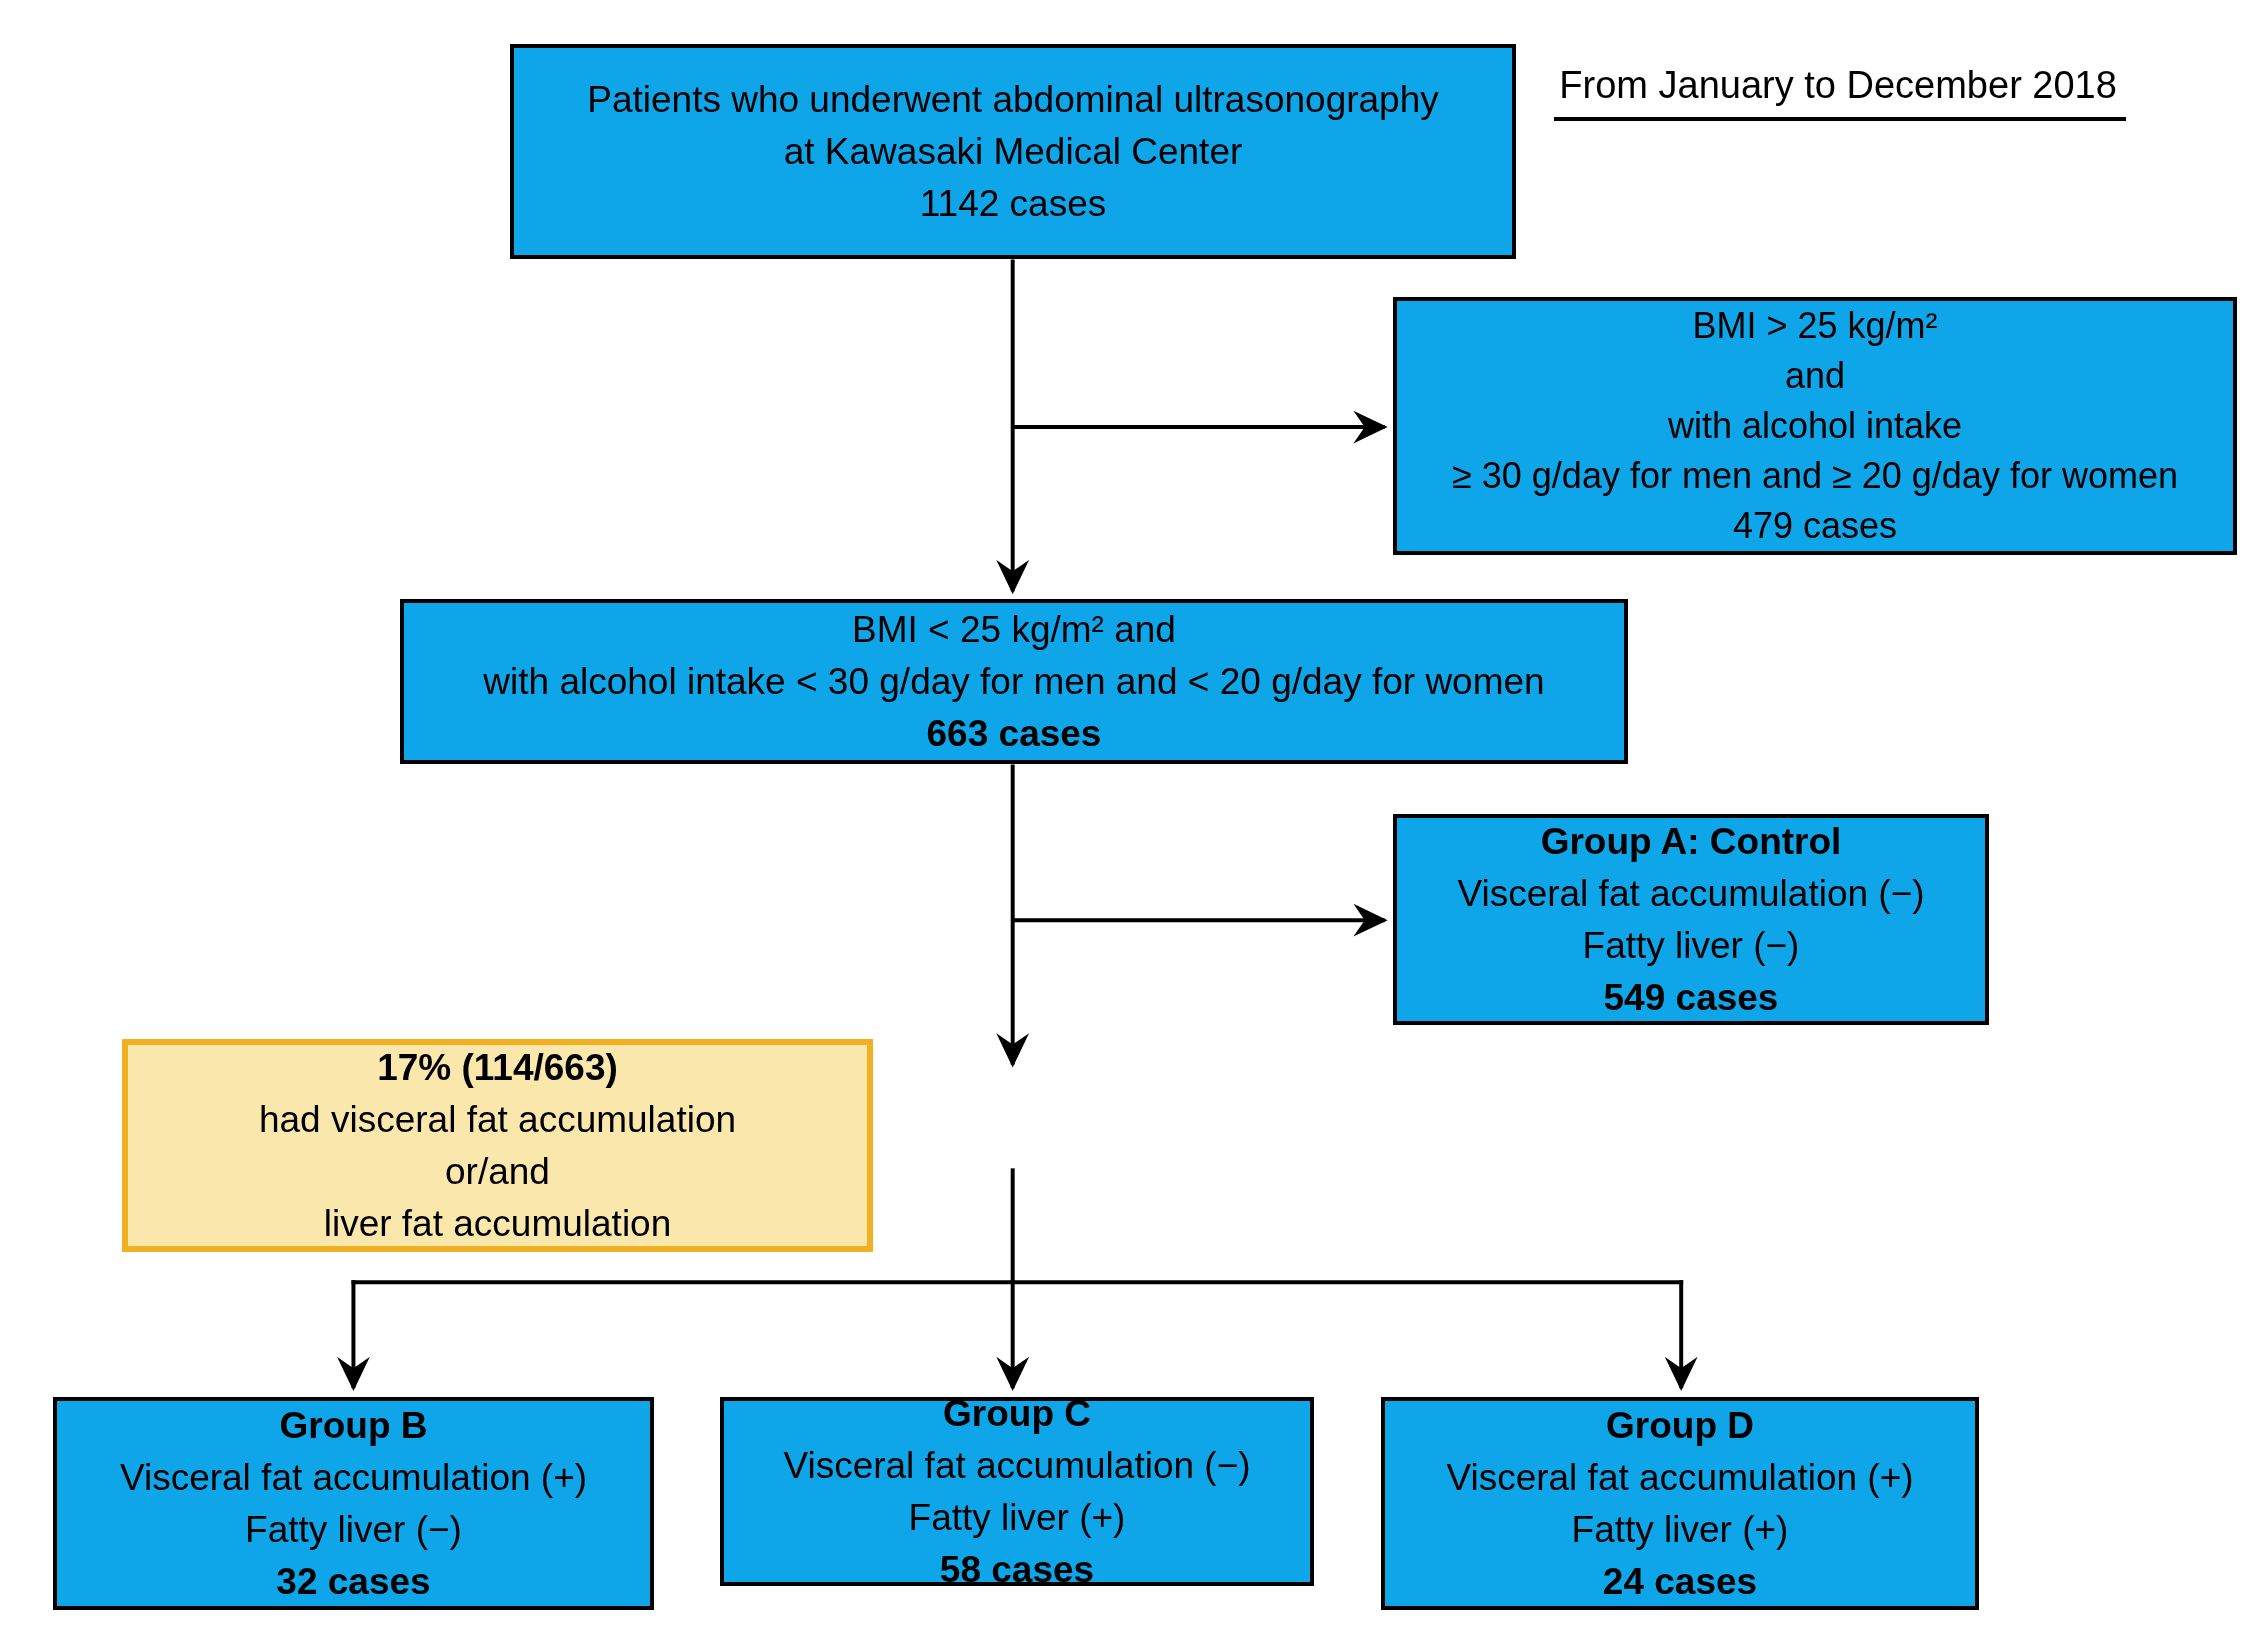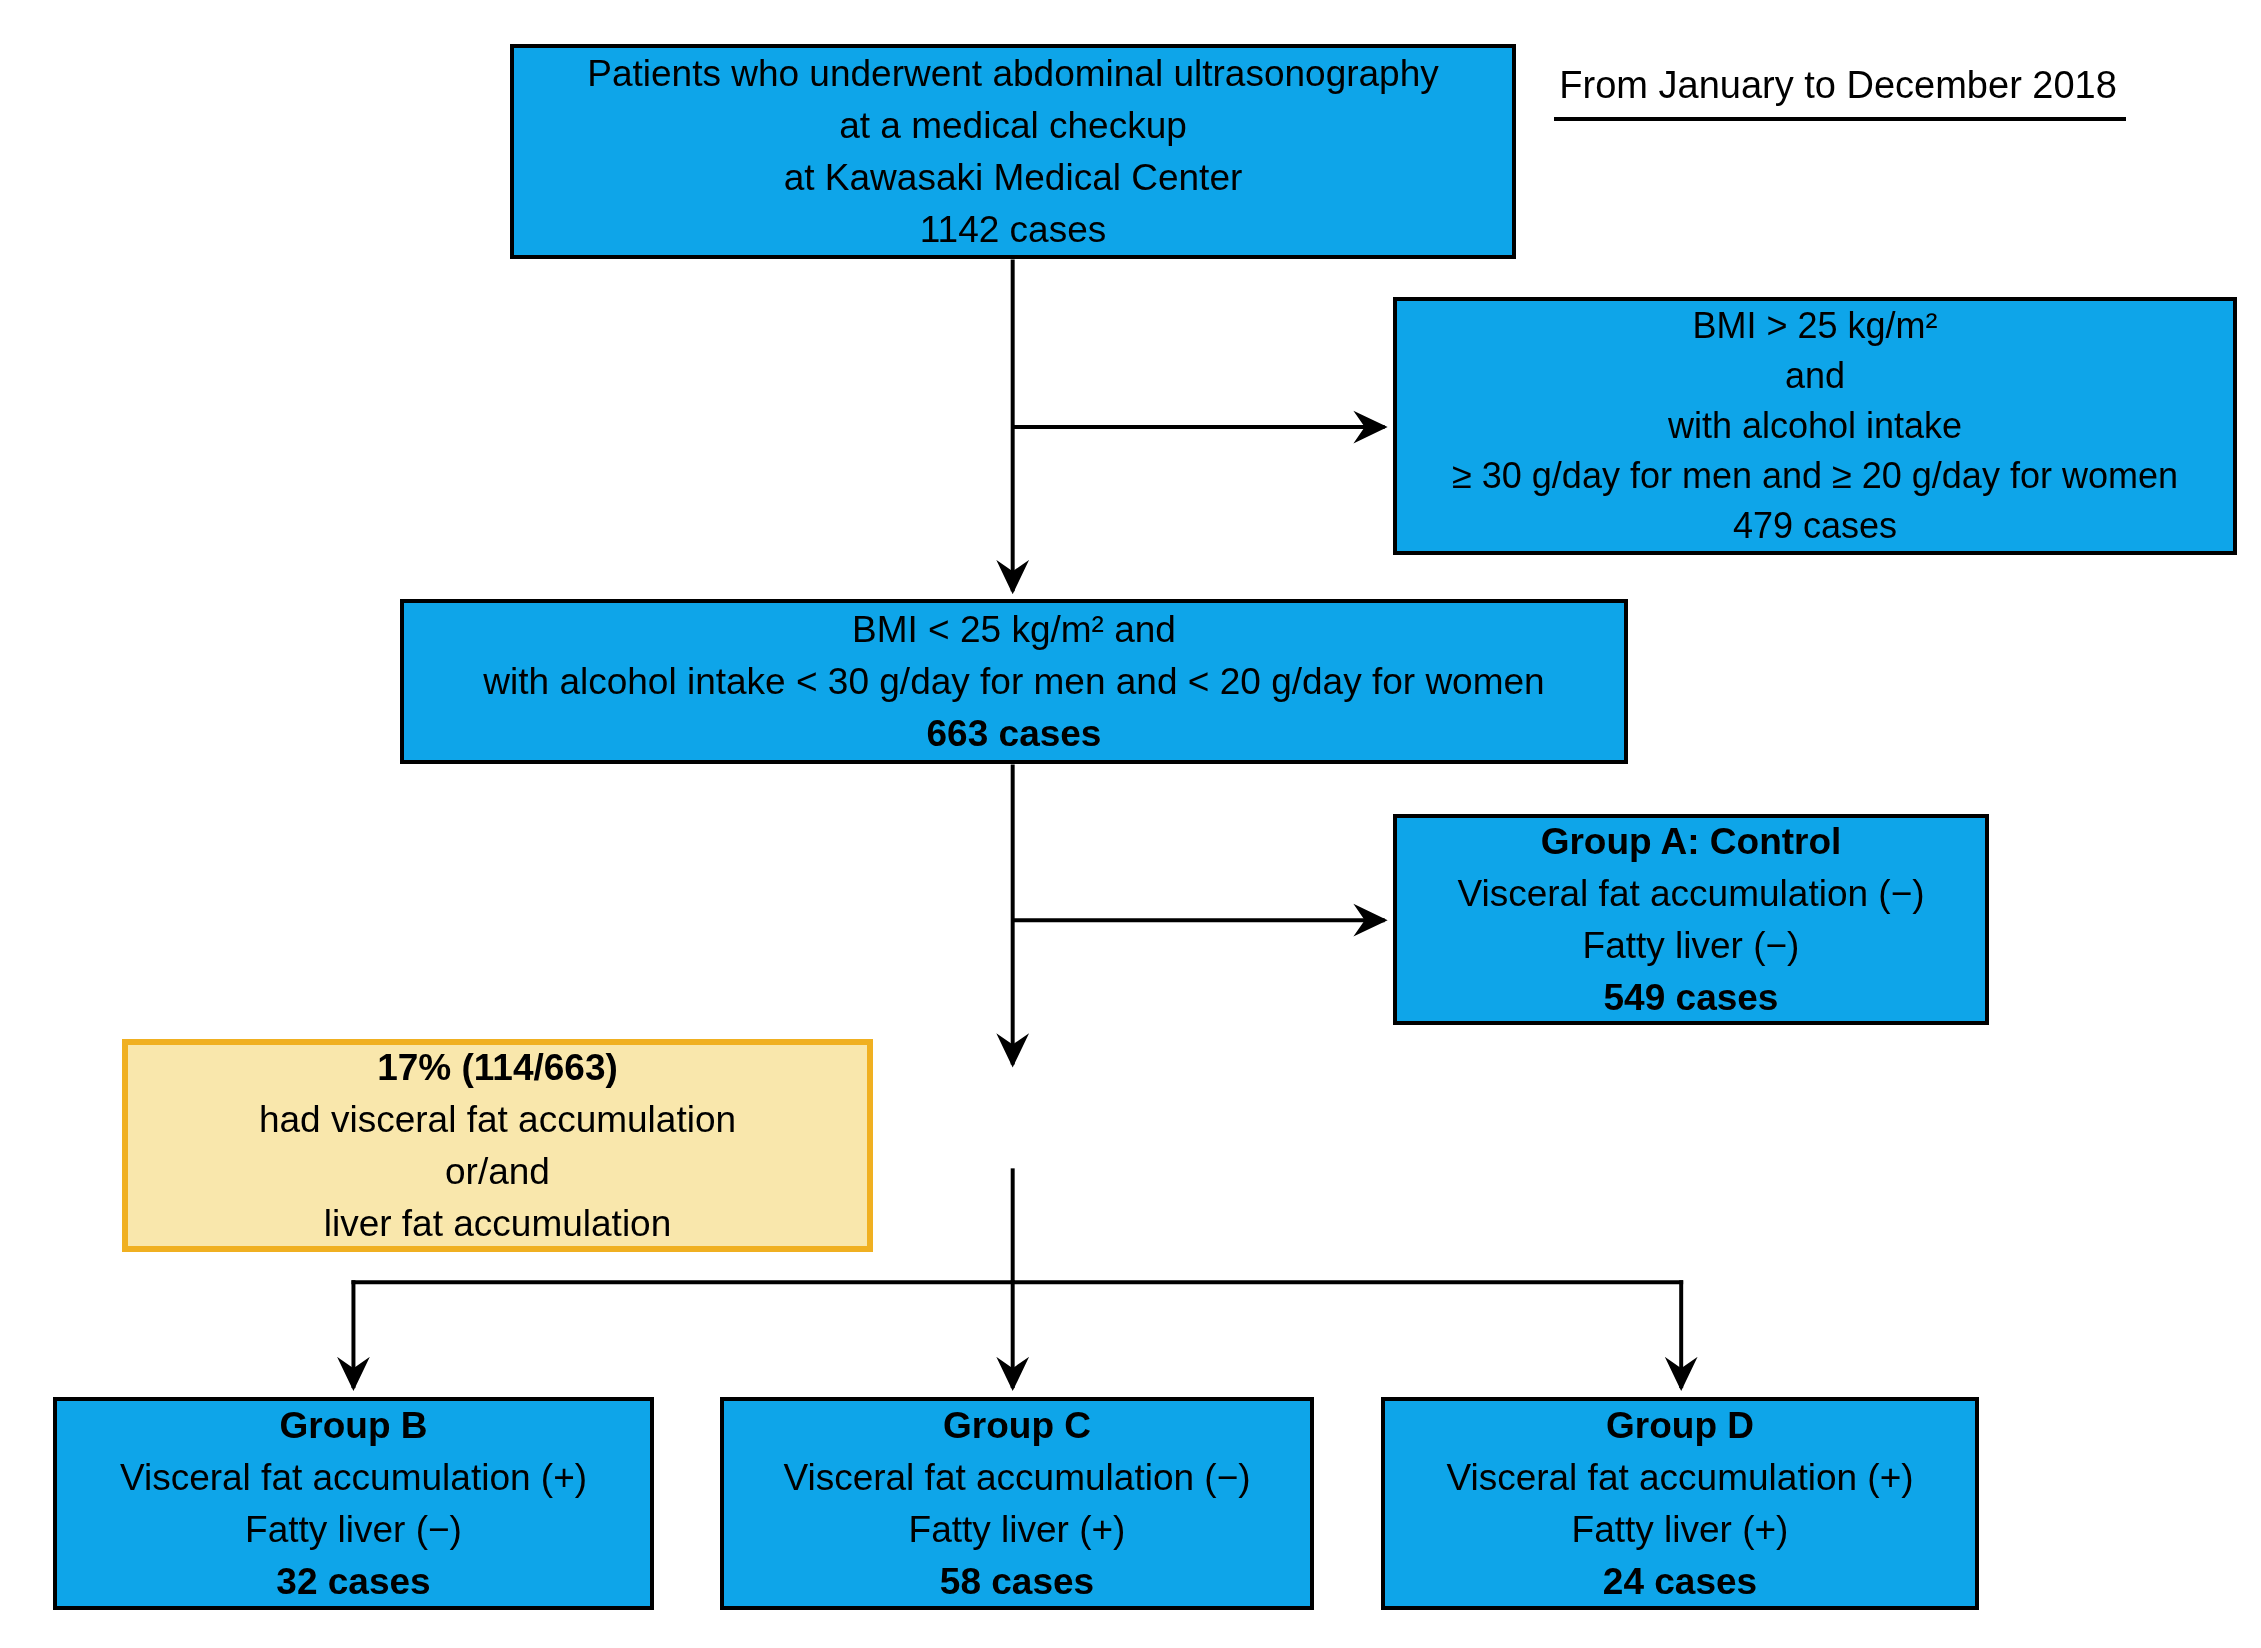--- a/index.html
+++ b/index.html
@@ -70,21 +70,20 @@
     <line x1="531" y1="1937" x2="2543" y2="1937" stroke="#000" stroke-width="6"></line>
     <line x1="534" y1="1934" x2="534" y2="2097" stroke="#000" stroke-width="6" marker-end="url(#arrow)"></line>
     <line x1="1530" y1="1934" x2="1530" y2="2097" stroke="#000" stroke-width="6" marker-end="url(#arrow)"></line>
     <line x1="2540" y1="1934" x2="2540" y2="2097" stroke="#000" stroke-width="6" marker-end="url(#arrow)"></line>
   </svg>
 
   <div id="date-label">From January to December 2018</div>
 
   <div class="node" id="source-box" style="left:510px; top:44px; width:1006px; height:215px;">
     <div class="line">Patients who underwent abdominal ultrasonography</div>
-    <div class="line">at a medical checkup</div>
     <div class="line">at Kawasaki Medical Center</div>
     <div class="line">1142 cases</div>
   </div>
 
   <div class="node compact" id="excluded-box" style="left:1393px; top:297px; width:844px; height:258px;">
     <div class="line">BMI &gt; 25 kg/m²</div>
     <div class="line">and</div>
     <div class="line">with alcohol intake</div>
     <div class="line">≥ 30 g/day for men and ≥ 20 g/day for women</div>
     <div class="line">479 cases</div>
@@ -111,21 +110,21 @@
   </div>
 
 
   <div class="node" id="group-b-box" style="left:53px; top:1397px; width:601px; height:213px;text-align:right;">
     <div class="line b">Group B</div>
     <div class="line">Visceral fat accumulation (+)</div>
     <div class="line">Fatty liver (−)</div>
     <div class="line b">32 cases</div>
   </div>
 
-  <div class="node" id="group-c-box" style="left:720px; top:1397px; width:594px; height:213px;">
+  <div class="node" id="group-c-box" style="left:720px; top:1397px; width:594px; height:189px;">
     <div class="line b">Group C</div>
     <div class="line">Visceral fat accumulation (−)</div>
     <div class="line">Fatty liver (+)</div>
     <div class="line b">58 cases</div>
   </div>
 
   <div class="node" id="group-d-box" style="left:1381px; top:1397px; width:598px; height:213px;">
     <div class="line b">Group D</div>
     <div class="line">Visceral fat accumulation (+)</div>
     <div class="line">Fatty liver (+)</div>

